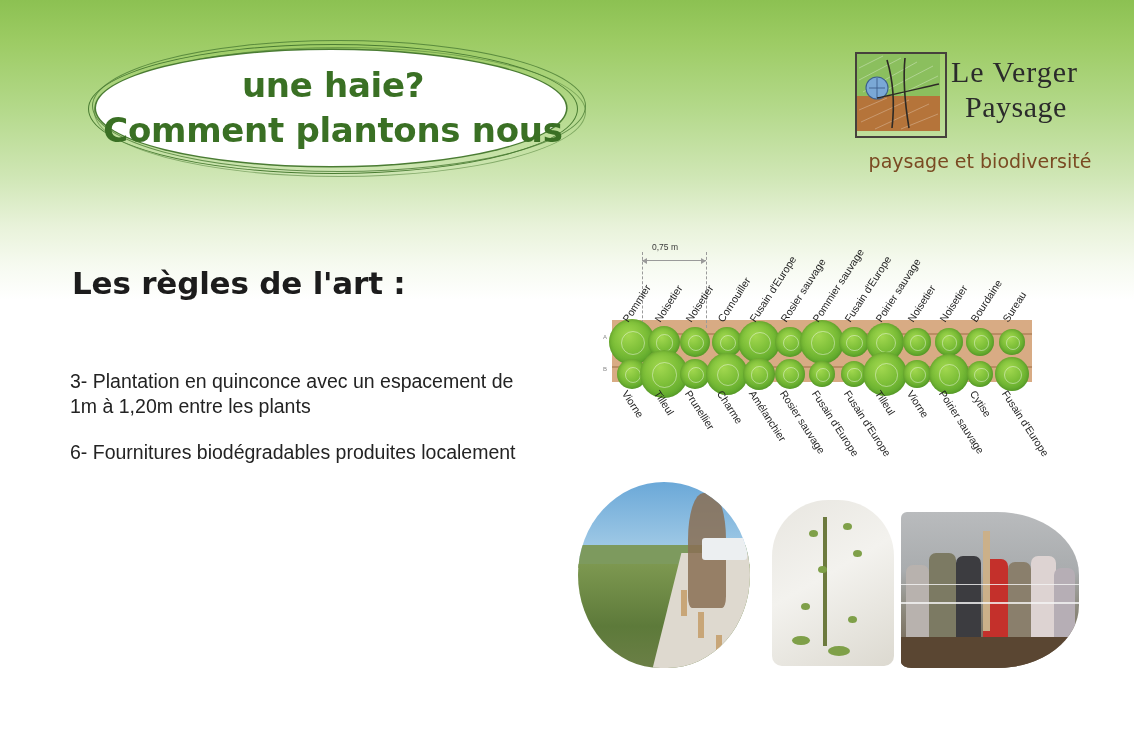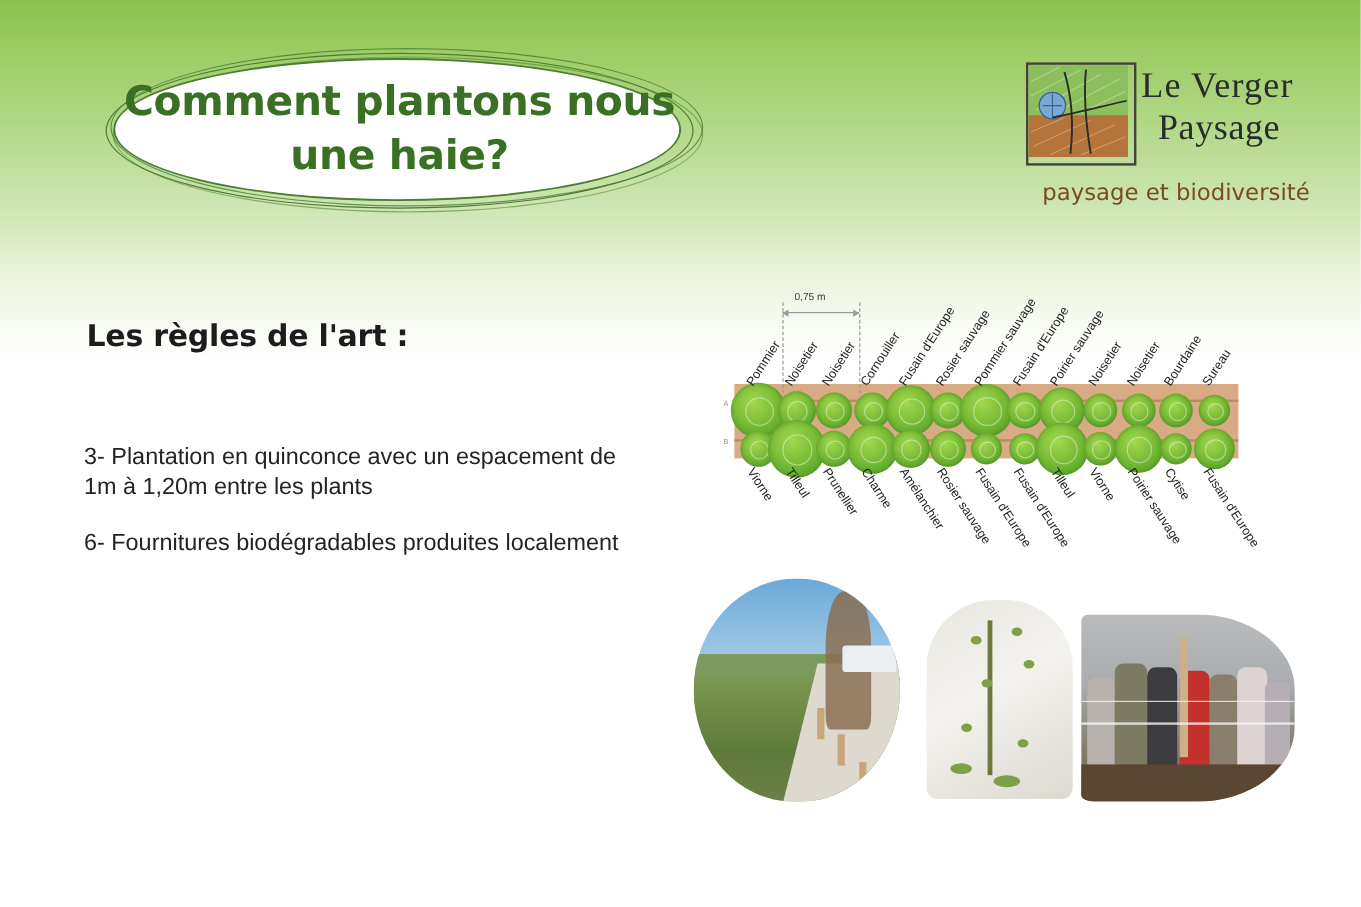--- a/index.html
+++ b/index.html
@@ -67,21 +67,21 @@
   #logo-tagline{
     position:absolute;left:0;top:98px;width:250px;text-align:center;
     font-family:"DejaVu Sans", sans-serif;
     color:#7a4a22;font-size:19px;white-space:nowrap;
   }
 
   
   #rules-heading{
     position:absolute;left:72px;top:265px;
     font-family:"DejaVu Sans", sans-serif;
-    font-weight:bold;font-size:25px;color:#1c1c1c;
+    font-weight:bold;font-size:31px;color:#1c1c1c;
     letter-spacing:-0.2px;
   }
   #rules-list{position:absolute;left:70px;top:348px;width:470px;}
   .rule{
     font-size:19.5px;color:#232323;line-height:1.28;margin-bottom:21px;
     font-family:"Liberation Sans", sans-serif;
   }
   .rule .sub{display:block;padding-left:22px;}
 
   
@@ -105,21 +105,21 @@
     border-radius:50%;border:1.2px solid rgba(255,255,255,.42);
   }
   .lbl{
     position:absolute;white-space:nowrap;
     font-family:"Liberation Sans", sans-serif;
     font-size:10.5px;color:#1f1f1f;
     transform-origin:left bottom;
     transform:rotate(-57deg);
   }
   .lbl-bottom{transform-origin:left top;transform:rotate(57deg);}
-  #scale-bar{position:absolute;left:50px;top:8px;width:68px;height:36px;}
+  #scale-bar{position:absolute;left:40px;top:8px;width:68px;height:36px;}
   #scale-bar .tick{position:absolute;top:12px;width:1px;height:76px;border-left:1px dashed #9a9a9a;}
   #scale-bar .arrow{position:absolute;left:2px;top:20px;width:64px;height:1px;background:#9a9a9a;}
   #scale-bar .arrow::before,#scale-bar .arrow::after{
     content:"";position:absolute;top:-2.5px;width:0;height:0;
     border-top:3px solid transparent;border-bottom:3px solid transparent;
   }
   #scale-bar .arrow::before{left:0;border-right:5px solid #9a9a9a;}
   #scale-bar .arrow::after{right:0;border-left:5px solid #9a9a9a;}
   #scale-label{
     position:absolute;left:12px;top:2px;font-size:8.5px;color:#3a3a3a;
@@ -151,22 +151,22 @@
 <body>
 
 <div id="slide">
 
   <div id="title-block">
     <div class="ellipse-ring" style="left:10px;top:6px;width:488px;height:128px;"></div>
     <div class="ellipse-ring" style="left:14px;top:2px;width:492px;height:130px;opacity:.8;"></div>
     <div class="ellipse-ring" style="left:16px;top:9px;width:490px;height:128px;opacity:.55;"></div>
     <div class="ellipse-fill"></div>
     <div id="title-text">
+      <span>une haie?</span>
       <span>Comment plantons nous</span>
-      <span>une haie?</span>
     </div>
   </div>
 
   <div id="logo-block">
     <div id="logo-mark">
       <svg width="83" height="77" viewBox="0 0 83 77">
         <rect x="0" y="0" width="83" height="42" fill="#8bbf5e"></rect>
         <rect x="0" y="42" width="83" height="35" fill="#b5743a"></rect>
         <g stroke="#ffffff" stroke-width="0.7" opacity="0.45">
           <line x1="2" y1="14" x2="26" y2="2"></line>

